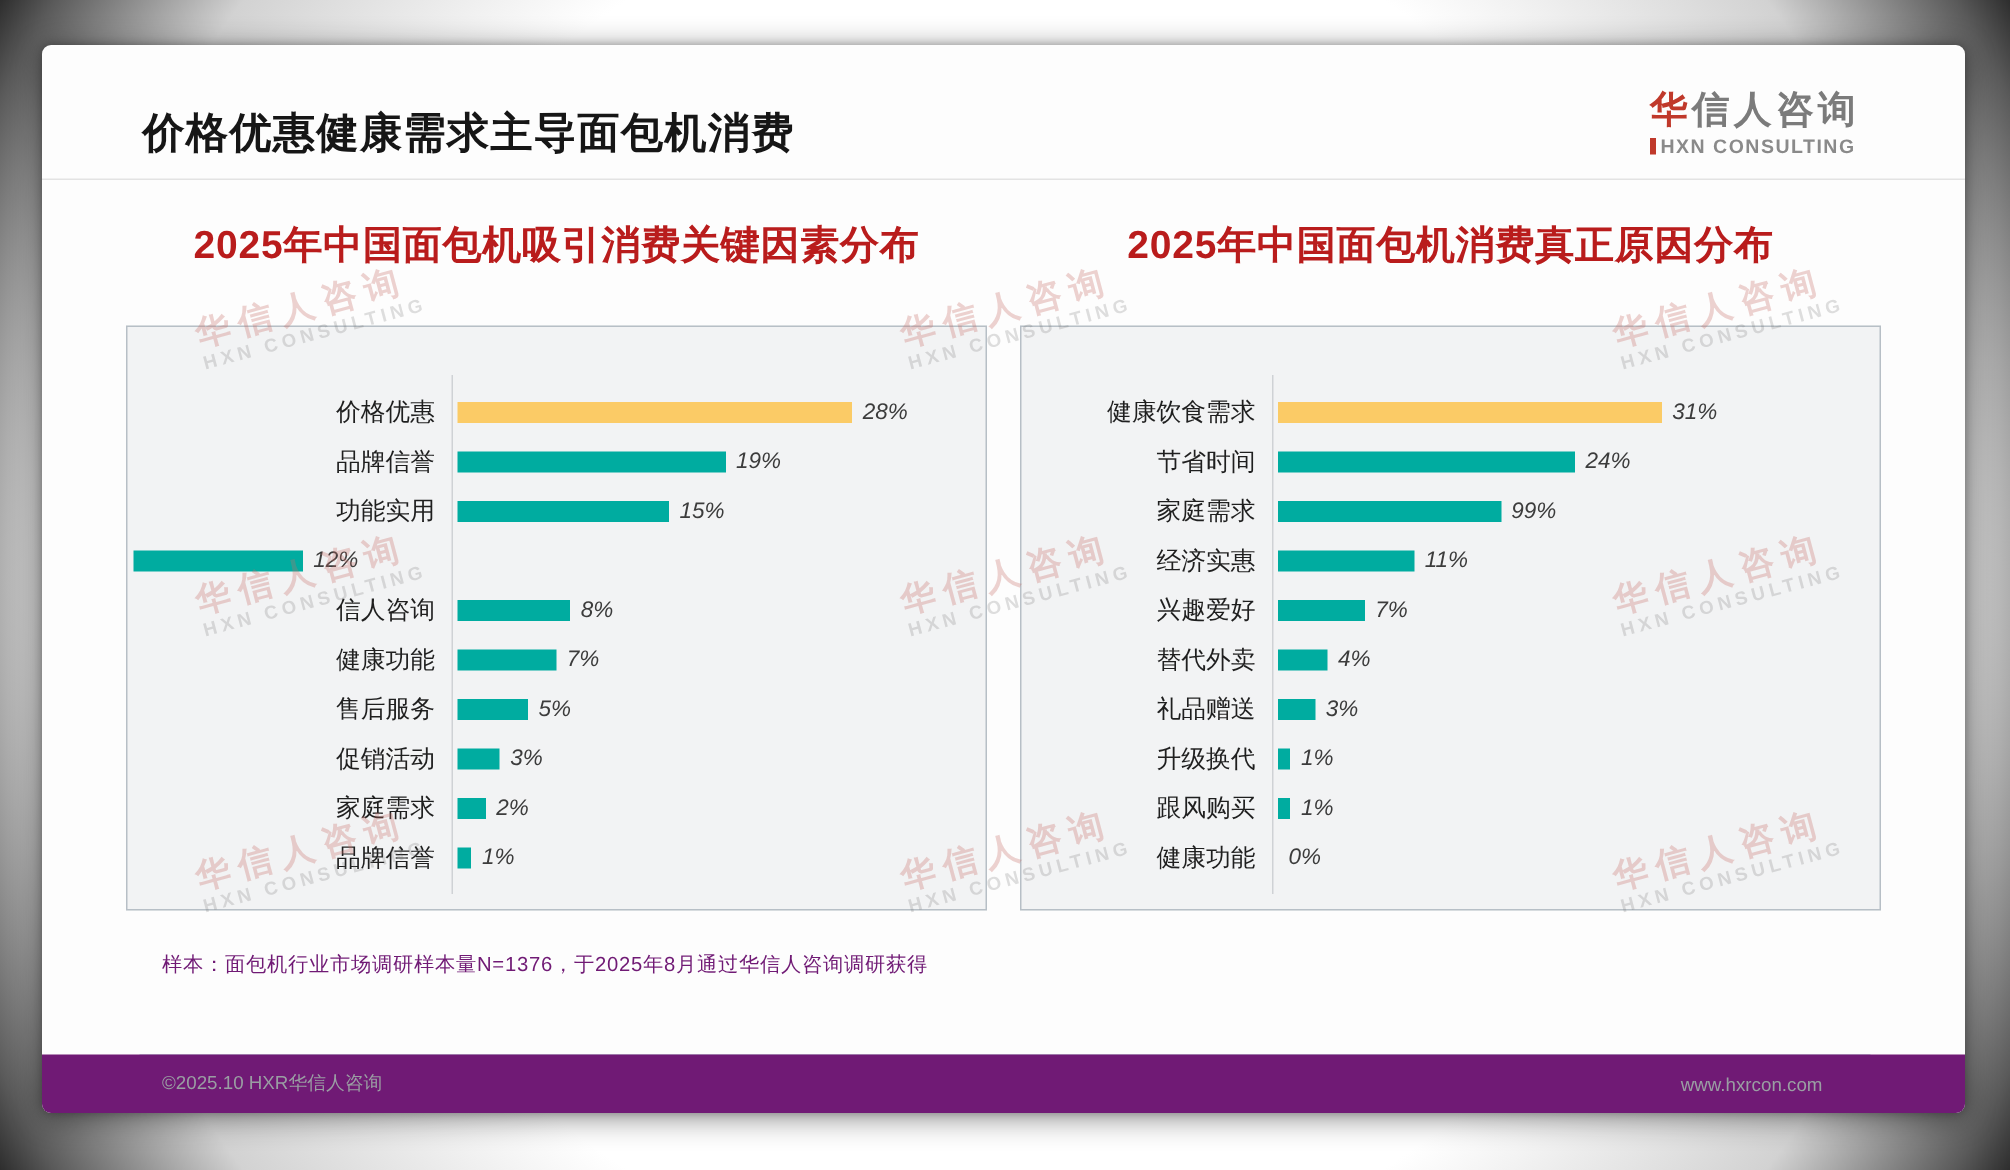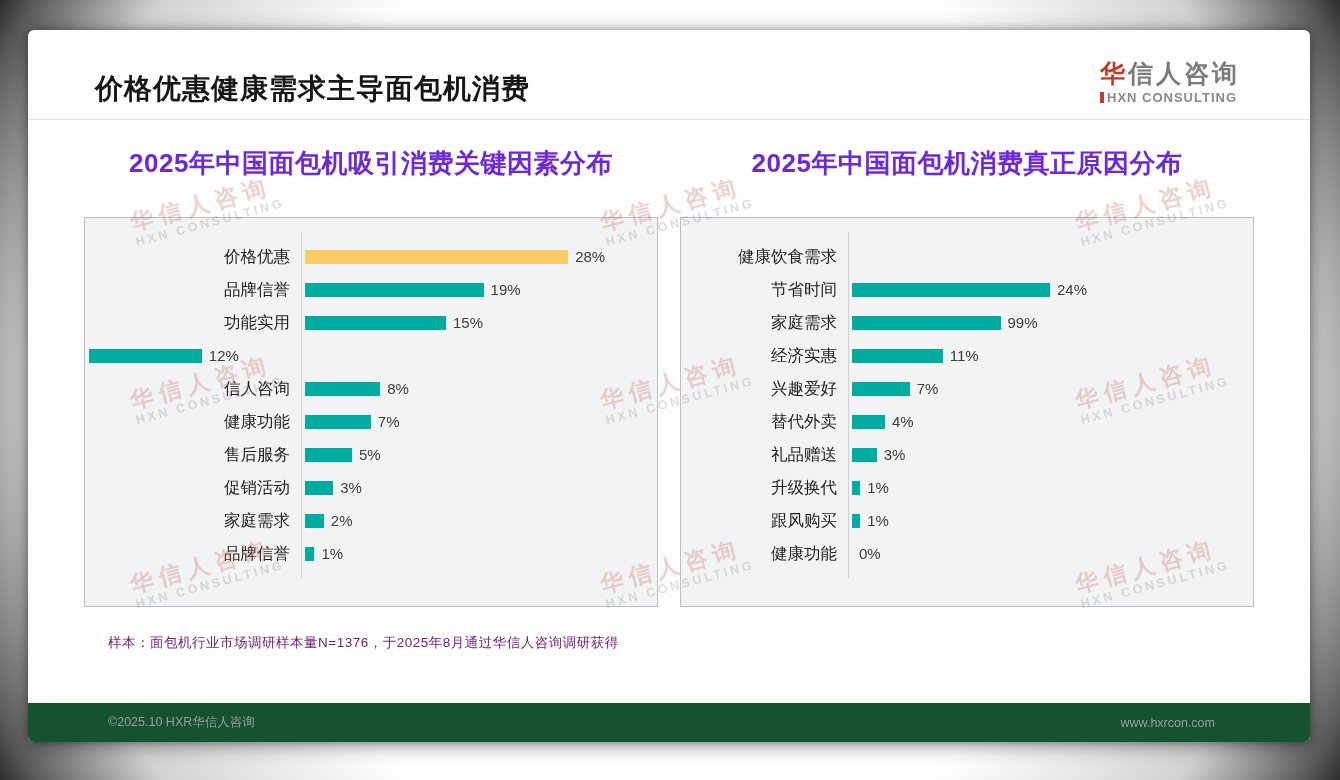--- a/index.html
+++ b/index.html
@@ -21,42 +21,42 @@
   
   .header { position:relative; height:90px; padding:40px 70px 0 67px; border-bottom:1px solid #e3e3e3; }
   .main-title { font-size:28px; font-weight:bold; color:#161616; letter-spacing:1px; }
   .logo { position:absolute; right:70px; top:30px; text-align:left; }
   .logo-line1 { font-size:25px; font-weight:bold; letter-spacing:3px; color:#7b7b7b; line-height:1.1; }
   .logo-accent { color:#c0392b; }
   .logo-line2 { display:flex; align-items:center; gap:2px; font-size:13px; font-weight:bold; color:#8a8a8a; letter-spacing:1px; margin-top:2px; }
   .logo-tick { display:inline-block; width:4px; height:11px; background:#c0392b; margin-right:1px; }
   
   .titles-row { display:flex; padding:0 56px; margin-top:26px; gap:22px; }
-  .titles-row h2 { flex:1; text-align:center; font-size:26px; font-weight:bold; color:#6d28d9; letter-spacing:0.5px; }
+  .titles-row h2 { flex:1; text-align:center; font-size:26px; font-weight:bold; color:#b91c1c; letter-spacing:0.5px; }
   
   .charts-row { display:flex; padding:0 56px; margin-top:36px; gap:22px; }
   .chart-card {
     flex:1; height:390px; background:#f2f3f4;
-    border:1px solid #b7bfc6; padding-top:22px;
+    border:1px solid #b7bfc6; padding-top:40px;
   }
   .plot { position:relative; }
   .axis-line { position:absolute; top:-8px; bottom:-8px; width:1px; background:#cfd2d5; }
   .chart-left  .axis-line { left:216px; }
   .chart-right .axis-line { left:167px; }
   .bar-row { display:flex; align-items:center; height:33px; }
   .bar-label { font-size:16.5px; color:#1f1f1f; text-align:right; padding-right:11px; white-space:nowrap; }
   .chart-left  .bar-label { width:216px; }
   .chart-right .bar-label { width:167px; }
   .bar-zone { display:flex; align-items:center; padding-left:4px; }
   .bar-fill { height:14px; }
-  .bar-value { font-size:15px; color:#3c3c3c; margin-left:7px; white-space:nowrap; }
+  .bar-value { font-size:15px; color:#3c3c3c; margin-left:7px; white-space:nowrap;font-style:italic; }
   
   .note { margin:27px 0 0 80px; font-size:13.5px; color:#701a75; letter-spacing:0.5px; }
   .footer-strip {
-    position:absolute; left:0; right:0; bottom:0; height:39px; background:#14532d;
+    position:absolute; left:0; right:0; bottom:0; height:39px; background:#701a75;
     display:flex; align-items:center; justify-content:space-between;
     padding:0 95px 0 80px; font-size:12.5px; color:#9a9ea3;
   }
   .footer-rule { position:absolute; left:65px; right:63px; bottom:38px; height:1px; background:#9db2c5; }
   
   .wm { position:absolute; transform:rotate(-15deg); pointer-events:none; z-index:5; line-height:1.15; }
   .wm-line1 { font-size:23px; font-weight:bold; letter-spacing:6px; color:rgba(198,108,102,0.30); }
   .wm-line2 { font-size:12.5px; font-weight:bold; letter-spacing:3px; color:rgba(110,110,110,0.22); }
   .wm1 { left:130px; top:190px; } .wm2 { left:600px; top:190px; } .wm3 { left:1075px; top:190px; }
   .wm4 { left:130px; top:368px; } .wm5 { left:600px; top:368px; } .wm6 { left:1075px; top:368px; }
@@ -159,20 +159,24 @@
                 <span class="bar-value">1%</span>
               </div>
             </div>
           </div>
       </div>
       <div class="chart-card chart-right">
         <div class="plot">
           <div class="axis-line"></div>
         <div class="bar-row">
               <span class="bar-label">健康饮食需求</span>
+              <div class="bar-zone">
+                <div class="bar-fill" style="width: 255.75px; background: rgb(251, 203, 102);"></div>
+                <span class="bar-value">31%</span>
+              </div>
             </div>
             <div class="bar-row">
               <span class="bar-label">节省时间</span>
               <div class="bar-zone">
                 <div class="bar-fill" style="width: 198px; background: rgb(0, 172, 160);"></div>
                 <span class="bar-value">24%</span>
               </div>
             </div>
             <div class="bar-row">
               <span class="bar-label">家庭需求</span>

